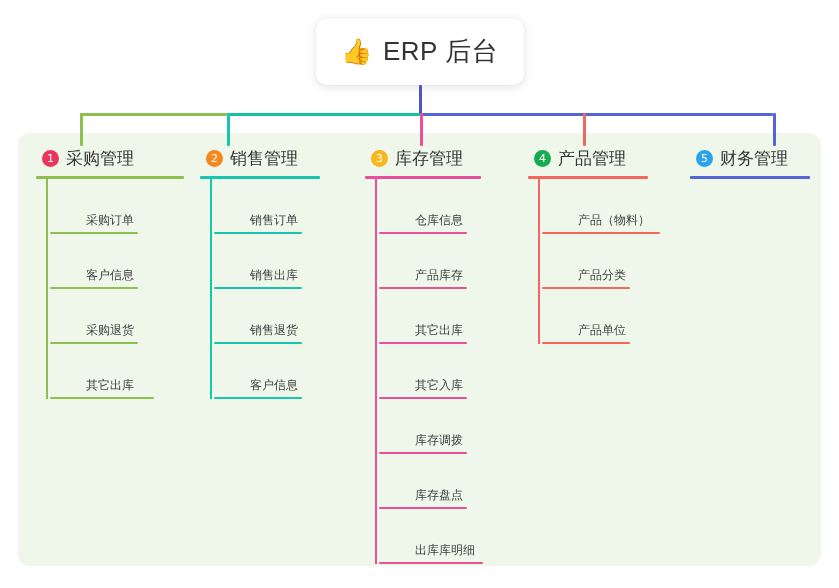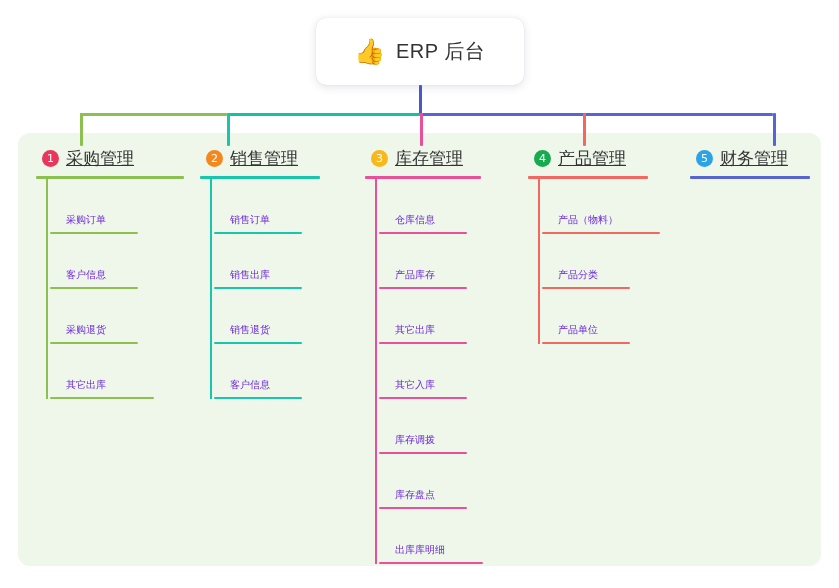--- a/index.html
+++ b/index.html
@@ -36,21 +36,21 @@
     justify-content: center;
     gap: 10px;
     box-sizing: border-box;
   }
   .root-icon {
     font-size: 25px;
     line-height: 1;
     display: inline-block;
   }
   .root-title {
-    font-size: 20px;
+    font-size: 26px;
     color: #333333;
     letter-spacing: 0.5px;
     white-space: nowrap;
   }
 
   
   .panel {
     position: absolute;
     left: 18px;
     top: 133px;
@@ -86,21 +86,20 @@
     color: #ffffff;
     font-size: 11px;
     line-height: 17px;
     text-align: center;
     font-family: "DejaVu Sans", sans-serif;
     flex: 0 0 auto;
   }
   .col-title {
     font-size: 17px;
     color: #333333;
-    text-decoration: underline;
   }
   .col-rule {
     height: 3px;
     margin-top: 6px;
     border-radius: 1px;
   }
 
   .leaves {
     position: relative;
     margin-top: 0px;
@@ -115,24 +114,25 @@
   .leaf {
     position: relative;
     height: 55px;
     box-sizing: border-box;
     display: flex;
     align-items: flex-end;
     padding-left: 16px;
     padding-bottom: 5px;
   }
   .leaf-label {
-    font-size: 10px;
-    color: #6d28d9;
+    font-size: 12px;
+    color: #404040;
     white-space: nowrap;
     line-height: 18px;
+    margin-left: 20px;
   }
   .leaf-rule {
     position: absolute;
     left: 0;
     bottom: 0;
     height: 2px;
     border-radius: 1px;
   }
 </style>
 </head>

